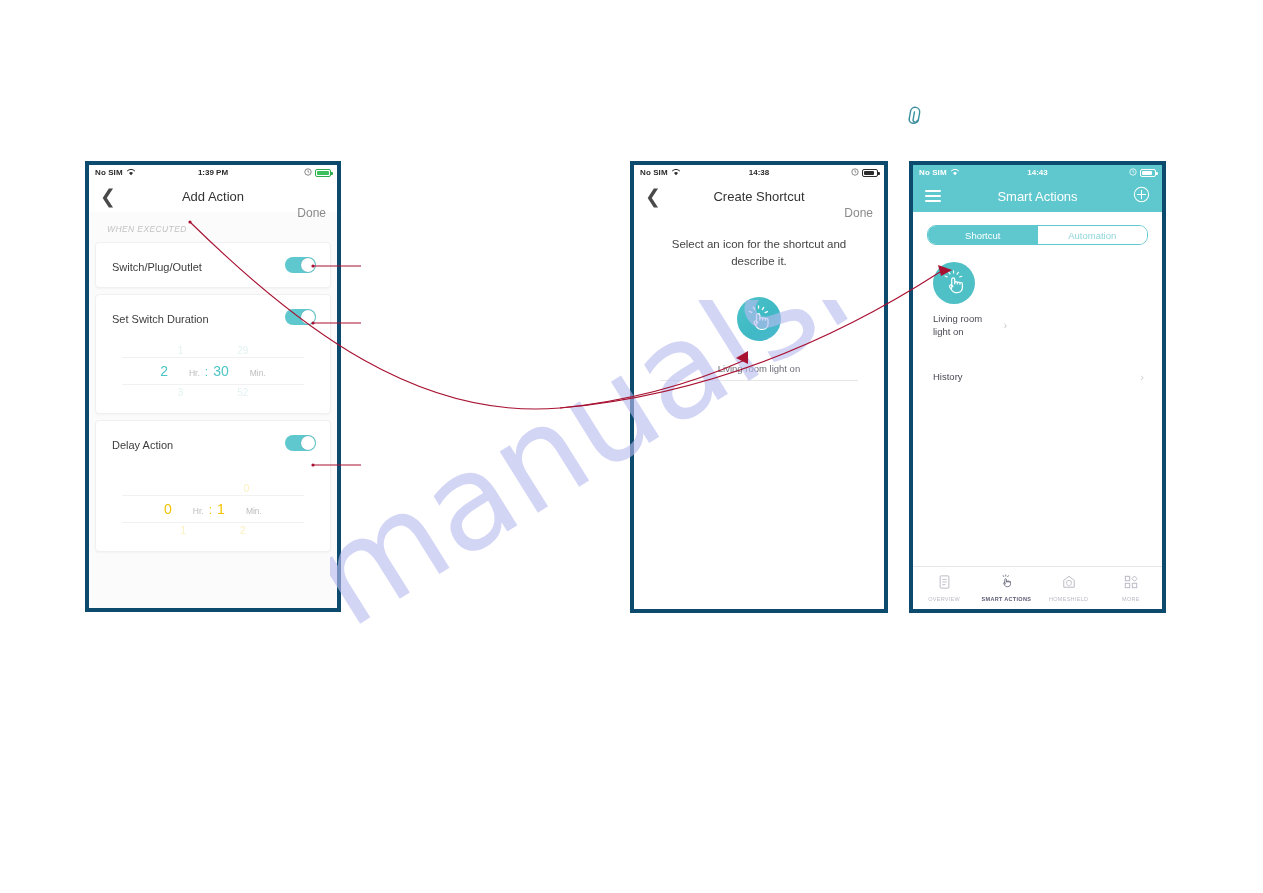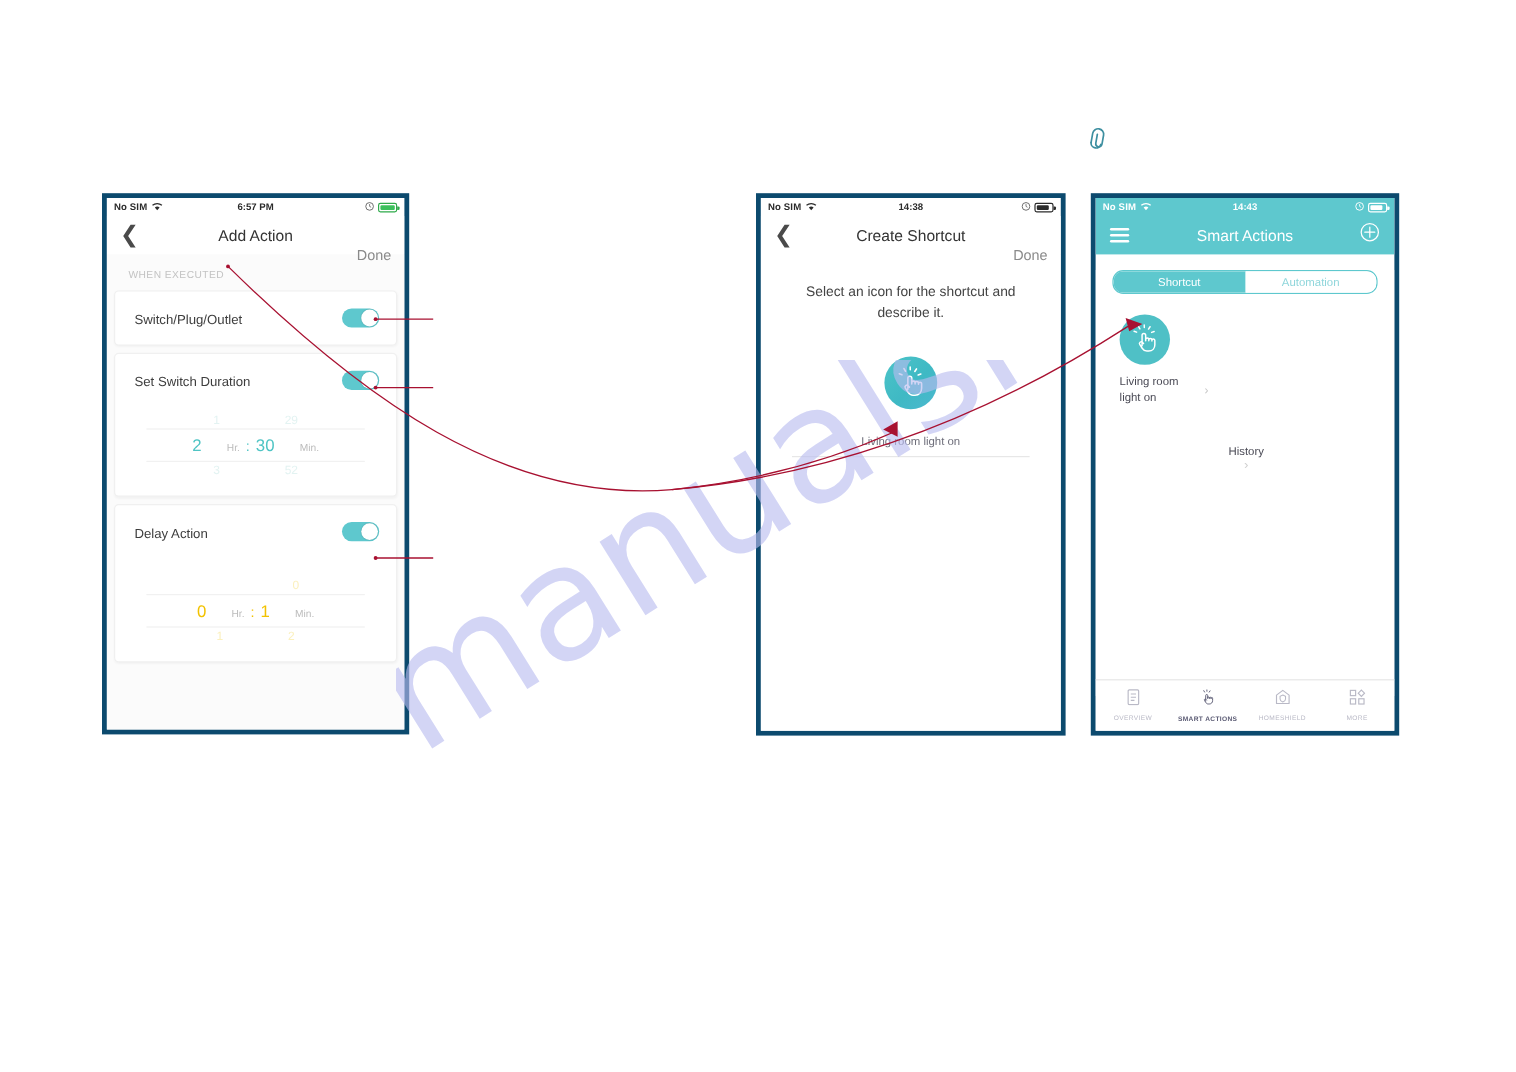--- a/index.html
+++ b/index.html
@@ -111,20 +111,21 @@
     position: absolute; left: 0; right: 0; text-align: center;
     font-size: 13px; color: #333333; pointer-events: none;
   }
   .nav-done { margin-left: auto; font-size: 12px; color: #8a8a8a; z-index: 2; margin-top: 33px; }
 
   
   .p1-body { background: #fbfbfb; height: calc(100% - 47px); position: relative; }
   .section-label {
     font-size: 8.5px; color: #c3c3c3; letter-spacing: .4px;
     padding: 12px 18px 8px 18px;
+    font-style: italic;
   }
   .card {
     background: #ffffff;
     border: 1px solid #f0f0f0;
     border-radius: 4px;
     margin: 0 6px 6px 6px;
     box-shadow: 0 1px 2px rgba(0,0,0,.035);
   }
   .card-row {
     display: flex; align-items: flex-end; justify-content: space-between;
@@ -217,21 +218,21 @@
   }
   .shortcut-label {
     margin-top: 9px; font-size: 9.5px; color: #4a4a55; line-height: 1.35;
     display: flex; align-items: flex-start;
   }
   .shortcut-label .chev { color: #c7c7c7; font-size: 10px; margin-left: 5px; margin-top: 6px; }
 
   .history-row {
     margin: 24px 14px 0 14px; padding: 8px 4px 8px 6px;
     display: flex; align-items: center; justify-content: space-between;
-    font-size: 9.5px; color: #4a4a55; flex-direction: column;
+    font-size: 9.5px; color: #4a4a55;
   }
   .history-row .chev { color: #cfcfcf; font-size: 11px; }
 
   .p3-tabbar {
     position: absolute; left: 0; right: 0; bottom: 0; height: 42px;
     border-top: 1px solid #e6e6e6; background: #ffffff;
     display: flex; align-items: center;
   }
   .tab {
     flex: 1; display: flex; flex-direction: column; align-items: center; gap: 3px;
@@ -271,21 +272,21 @@
   <div class="statusbar">
     <div class="sb-left">
       <span>No SIM</span>
       <span class="wifi-ico">
         <svg width="10" height="8" viewBox="0 0 12 9">
           <path d="M6 8.4 L3.6 5.6 a3.8 3.8 0 0 1 4.8 0 Z" fill="#2b2b2b"></path>
           <path d="M1.3 3.4 a7.2 7.2 0 0 1 9.4 0" fill="none" stroke="#2b2b2b" stroke-width="1.2"></path>
         </svg>
       </span>
     </div>
-    <div class="sb-center">6:57 PM</div>
+    <div class="sb-center">1:39 PM</div>
     <div class="sb-right">
       <span>
         <svg width="8" height="8" viewBox="0 0 10 10">
             <circle cx="5" cy="5" r="4" fill="none" stroke="#6a6a6a" stroke-width="1"></circle>
             <path d="M5 2.6 V5 L6.6 5.9" stroke="#6a6a6a" stroke-width="0.9" fill="none"></path>
           </svg>
       </span>
       <span class="batt green">
           <i class="batt-fill"></i>
         </span>

